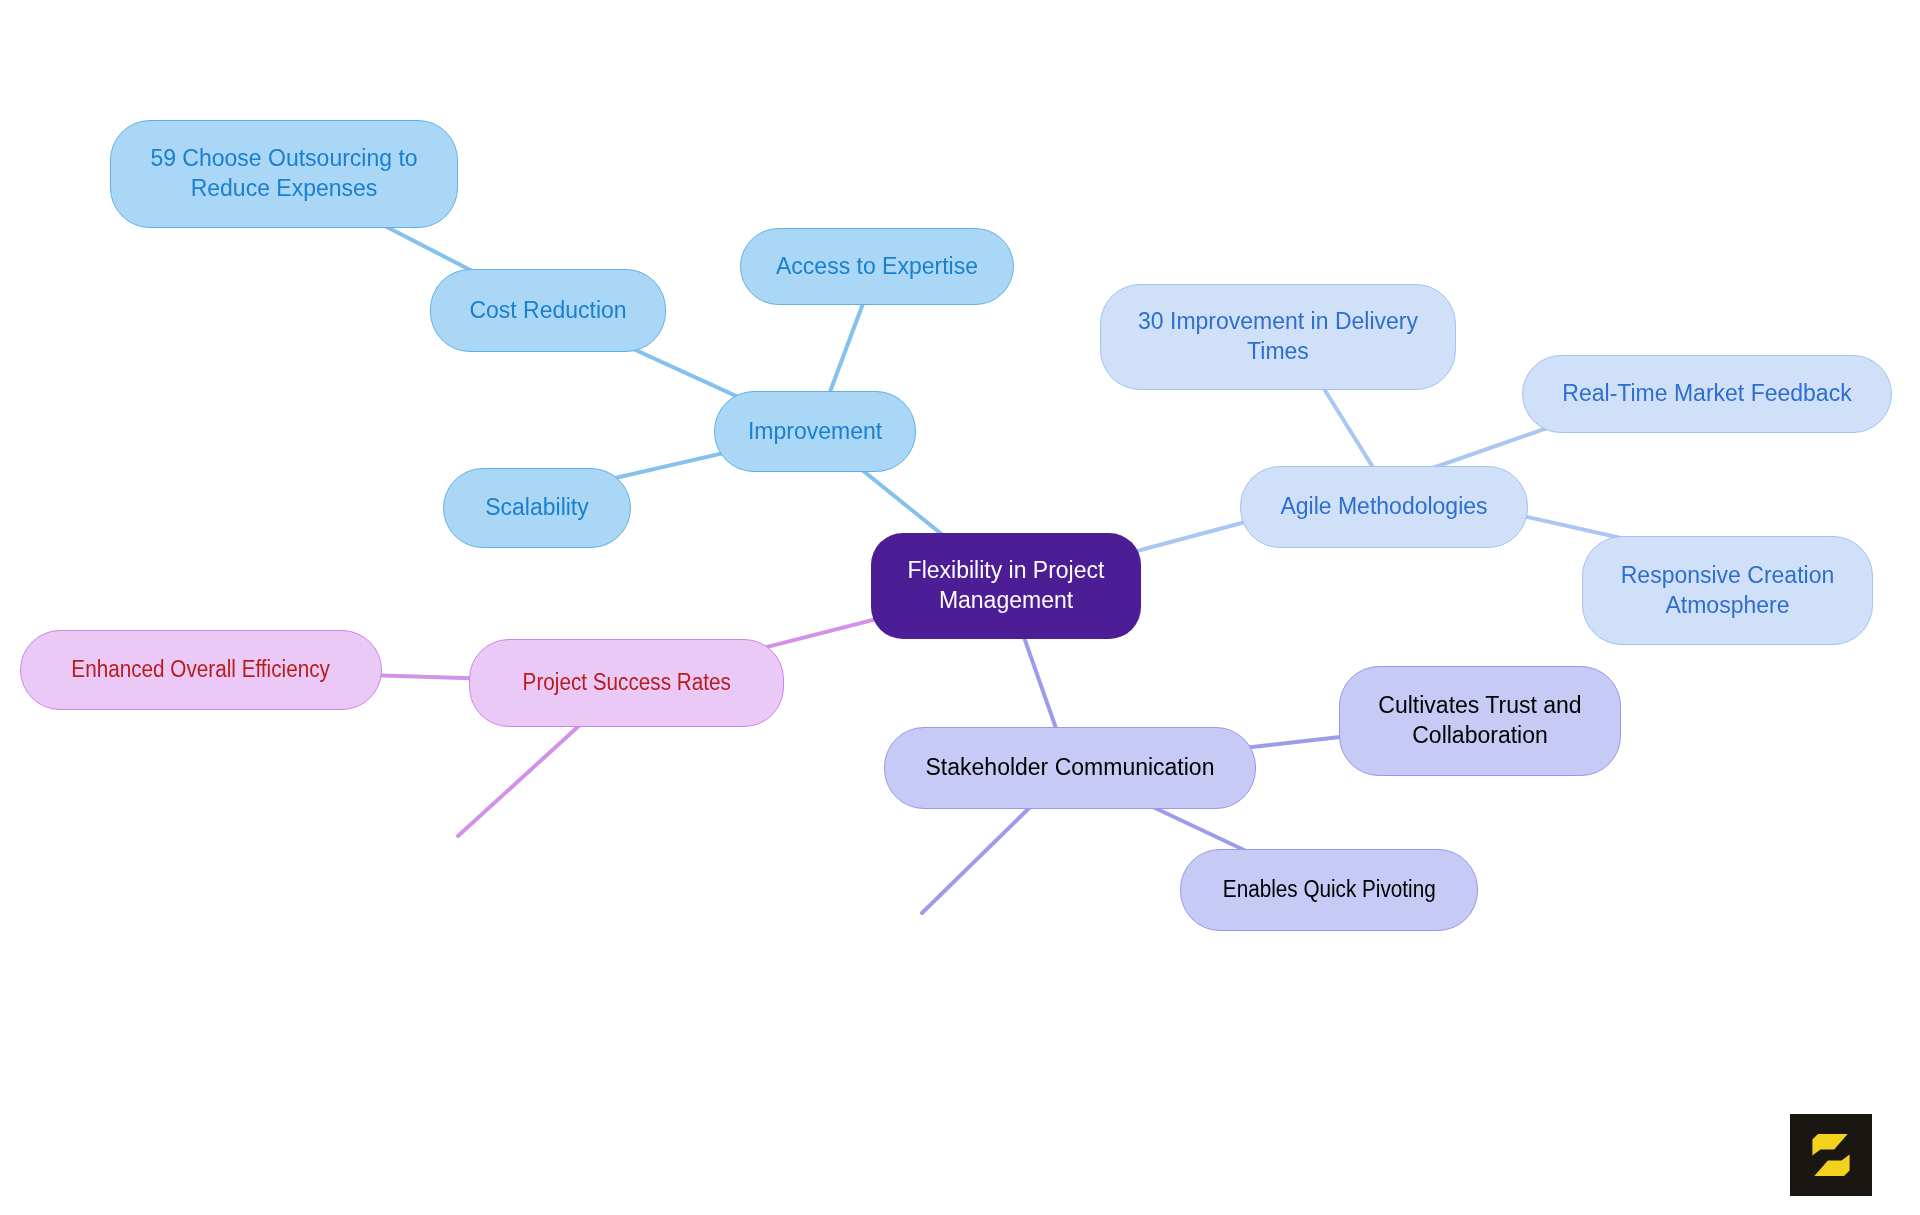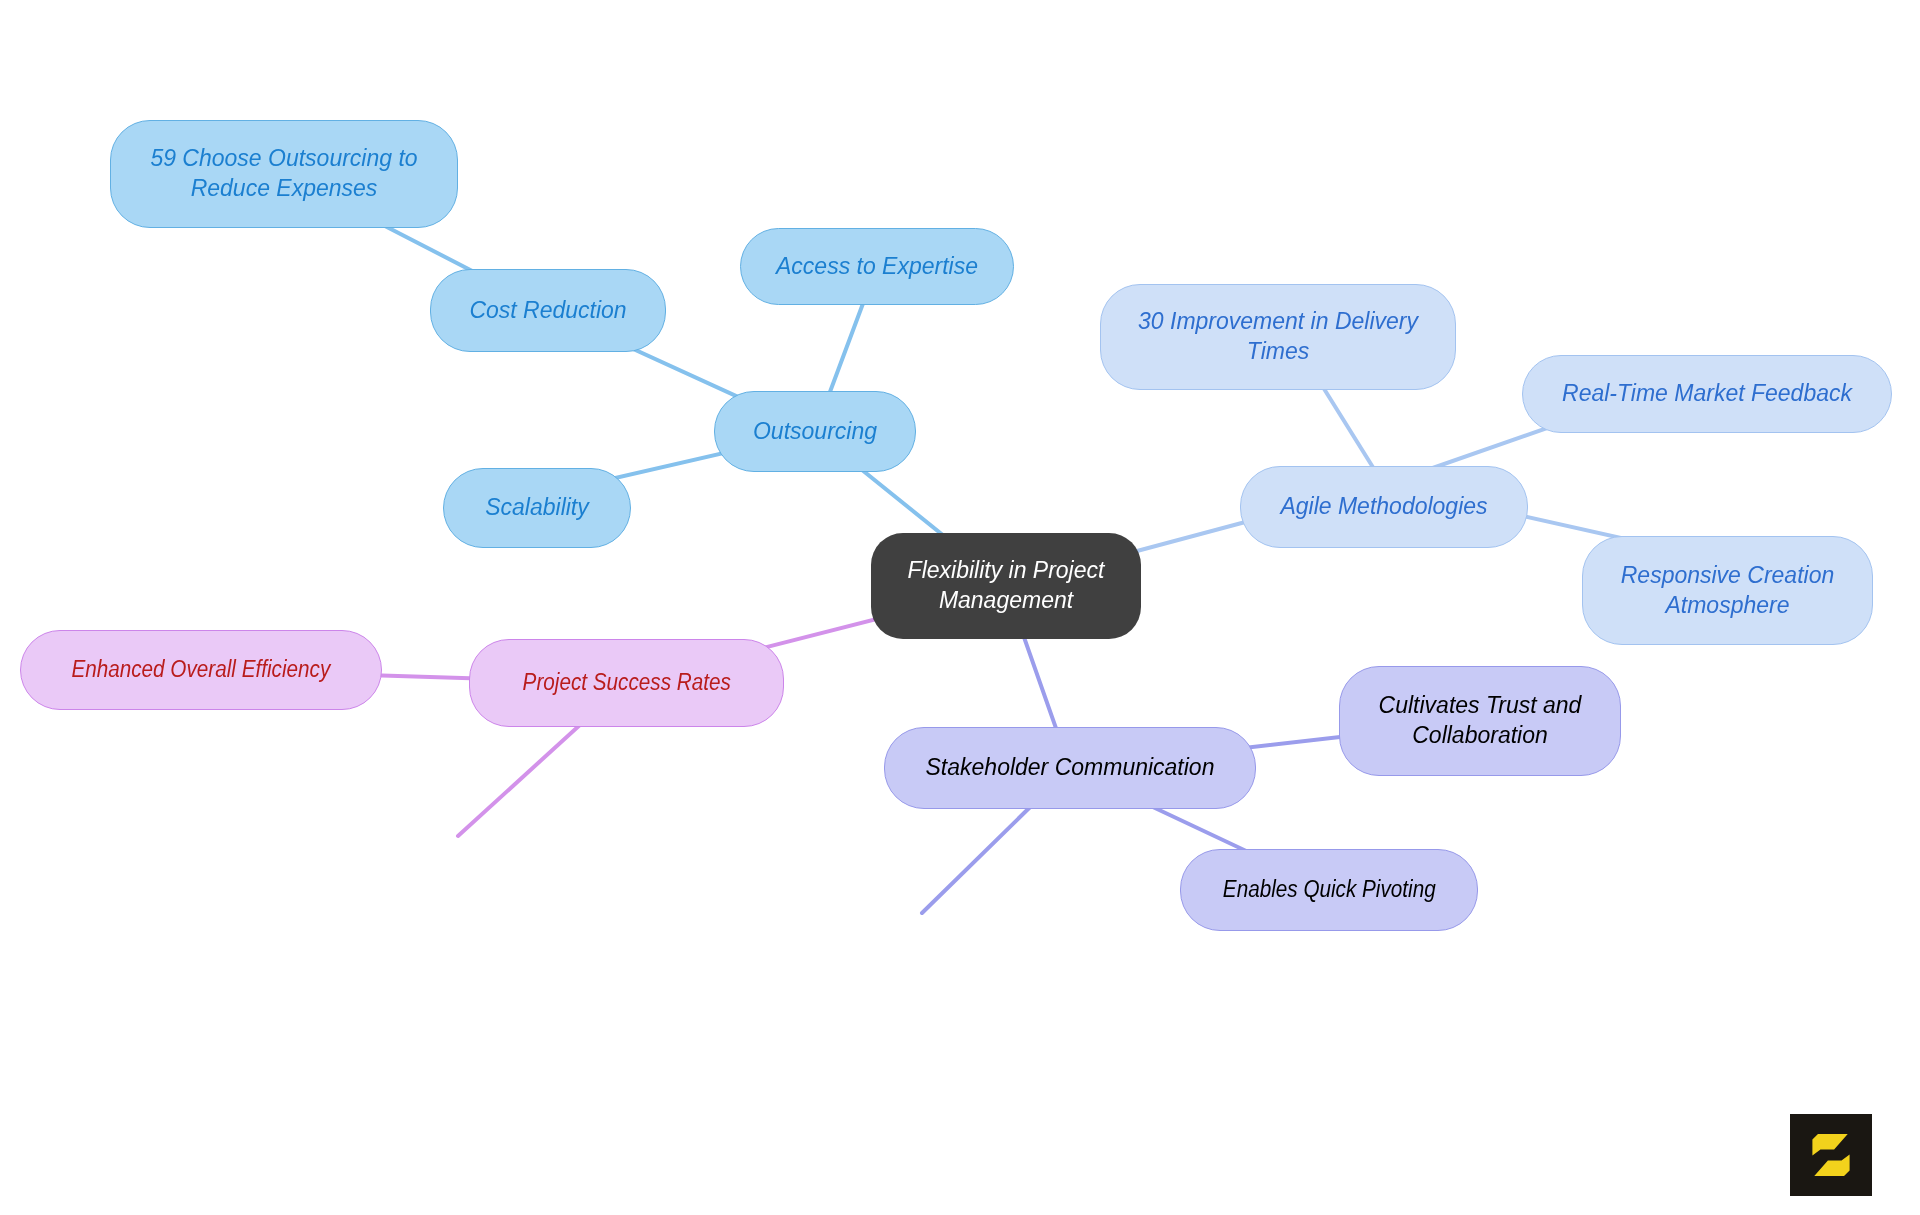--- a/index.html
+++ b/index.html
@@ -30,29 +30,28 @@
     display: flex;
     align-items: center;
     justify-content: center;
     text-align: center;
     font-size: 23px;
     line-height: 1.3;
     border-radius: 40px;
     border: 1.5px solid transparent;
     padding: 20px 20px;
     z-index: 2;
-    font-style: italic;
   }
   .node .label { display: inline-block; }
   .node.blue       { background: #a9d7f5; border-color: #62b0e3; color: #1b7fd0; }
   .node.periwinkle { background: #cfe0f8; border-color: #a3c3f0; color: #2e6ecf; margin-top: 22px; }
   .node.orchid     { background: #eac9f7; border-color: #cc85ea; color: #b91c1c; }
   .node.lavender   { background: #c8caf6; border-color: #9799ea; color: #000000; }
   .node.central {
-    background: #404040;
+    background: #4c1d95;
     border: none;
     color: #ffffff;
     border-radius: 32px;
     z-index: 3;
     justify-content: center;
   }
   .node.condensed .label { transform: scaleX(0.9); white-space: nowrap; }
   .logo {
     position: absolute;
     left: 1790px;
@@ -93,21 +92,21 @@
     <line x1="1070" y1="768" x2="1480" y2="721" stroke="#9b9dec"></line>
     <line x1="1070" y1="768" x2="1329" y2="890" stroke="#9b9dec"></line>
     <line x1="1070" y1="768" x2="922" y2="913" stroke="#9b9dec"></line>
   </svg>
 
   <div class="node central" style="left:871px; top:533px; width:270px; height:106px;">
     <span class="label">Flexibility in Project Management</span>
   </div>
 
   <div class="node blue" style="left:714px; top:391px; width:202px; height:81px;">
-    <span class="label">Outsourcing</span>
+    <span class="label">Improvement</span>
   </div>
   <div class="node blue" style="left:430px; top:269px; width:236px; height:83px;">
     <span class="label">Cost Reduction</span>
   </div>
   <div class="node blue" style="left:110px; top:120px; width:348px; height:108px;">
     <span class="label">59 Choose Outsourcing to Reduce Expenses</span>
   </div>
   <div class="node blue" style="left:740px; top:228px; width:274px; height:77px;">
     <span class="label">Access to Expertise</span>
   </div>

